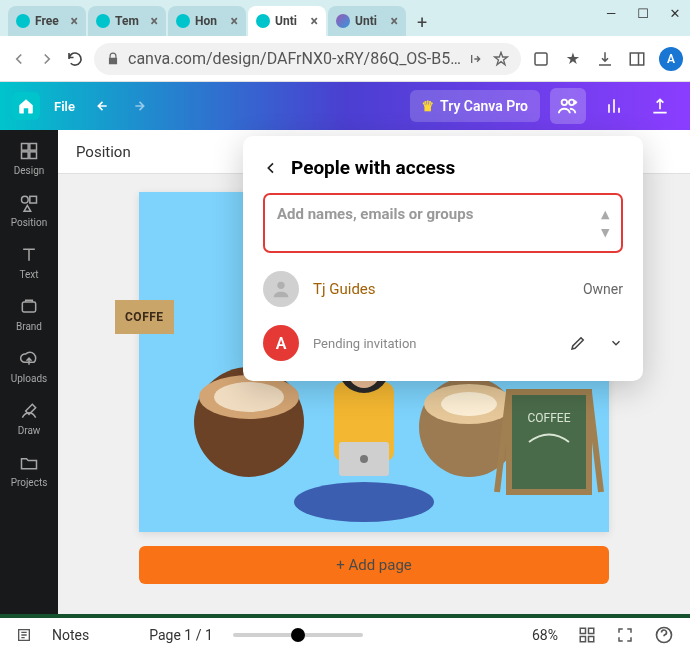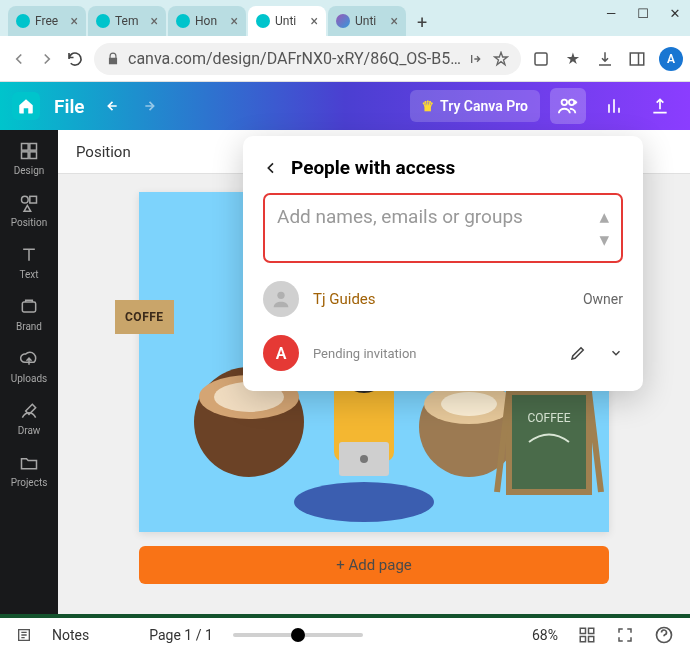--- a/index.html
+++ b/index.html
@@ -3,39 +3,39 @@
   <meta charset="utf-8">
   <style>
     * { margin: 0; padding: 0; box-sizing: border-box; font-family: -apple-system, BlinkMacSystemFont, "Segoe UI", Roboto, sans-serif; }
     body { width: 690px; height: 652px; overflow: hidden; background: #fff; position: relative; }
 
     .titlebar { height: 36px; background: #d7eef1; display: flex; align-items: flex-end; padding: 0 8px; position: relative; }
     .win-controls { position: absolute; right: 8px; top: 6px; display: flex; gap: 18px; }
     .win-btn { width: 14px; height: 14px; display: flex; align-items: center; justify-content: center; font-size: 13px; color: #333; }
 
     .tabs-row { display: flex; align-items: flex-end; height: 100%; gap: 2px; }
-    .tab { height: 30px; background: #b9dde2; border-radius: 8px 8px 0 0; display: flex; align-items: center; padding: 0 8px; font-size: 12px; color: #444; min-width: 78px; max-width: 82px; gap: 5px; }
+    .tab { height: 30px; background: #b9dde2; border-radius: 8px 8px 0 0; display: flex; align-items: center; padding: 0 8px; font-size: 12px; color: #444; min-width: 78px; max-width: 82px; gap: 5px; font-weight: bold; }
     .tab.active { background: #fff; }
     .tab-favicon { width: 14px; height: 14px; border-radius: 50%; background: #00c4cc; flex-shrink: 0; }
     .tab-favicon.purple { background: linear-gradient(135deg, #9b59b6, #3498db); }
     .tab-title { white-space: nowrap; overflow: hidden; flex: 1; }
     .tab-close { font-size: 14px; color: #666; }
     .new-tab { width: 28px; height: 28px; display: flex; align-items: center; justify-content: center; font-size: 18px; color: #444; }
 
     .addr-bar { height: 46px; background: #fff; display: flex; align-items: center; padding: 0 10px; gap: 10px; border-bottom: 1px solid #e0e0e0; }
     .nav-btn { width: 22px; height: 22px; display: flex; align-items: center; justify-content: center; color: #888; }
     .nav-btn.active { color: #444; }
     .url-field { flex: 1; height: 32px; background: #f1f1f1; border-radius: 16px; display: flex; align-items: center; padding: 0 12px; font-size: 16px; color: #555; gap: 8px; }
     .url-text { flex: 1; white-space: nowrap; overflow: hidden; }
     .addr-icons { display: flex; gap: 12px; align-items: center; }
     .addr-icon { width: 20px; height: 20px; display: flex; align-items: center; justify-content: center; color: #555; }
     .avatar-a { width: 24px; height: 24px; border-radius: 50%; background: #1976d2; color: #fff; font-size: 12px; display: flex; align-items: center; justify-content: center; font-weight: 600; }
     .header-bar { background: linear-gradient(90deg, #00c4cc, #4b3fd1, #8b3dff); height: 48px; display: flex; align-items: center; color: #fff; padding: 0 12px; gap: 14px; position: relative; }
     .home-btn { width: 28px; height: 28px; background: #00c4cc; border-radius: 6px; display: flex; align-items: center; justify-content: center; }
-    .file-menu { font-weight: 600; font-size: 19px; }
+    .file-menu { font-weight: 600; font-size: 13px; }
     .undo-redo { display: flex; gap: 12px; margin-left: 6px; }
     .header-right { margin-left: auto; display: flex; gap: 10px; align-items: center; }
     .try-pro { background: rgba(255,255,255,0.18); border-radius: 6px; padding: 8px 12px; font-size: 14px; font-weight: 600; display: flex; align-items: center; gap: 6px; }
     .crown { color: #fdd835; }
     .hdr-icon { width: 36px; height: 36px; display: flex; align-items: center; justify-content: center; border-radius: 6px; }
     .hdr-icon.active { background: rgba(255,255,255,0.22); }
 
     .main { display: flex; flex: 1; height: calc(100% - 48px); }
     .sidebar { width: 58px; background: #18191b; display: flex; flex-direction: column; align-items: center; padding-top: 10px; gap: 16px; }
     .side-item { display: flex; flex-direction: column; align-items: center; gap: 3px; color: #a6a6a6; font-size: 10px; }
@@ -53,21 +53,21 @@
 
     .footer { height: 38px; background: #fff; border-top: 4px solid #14532d; display: flex; align-items: center; padding: 0 16px; gap: 20px; font-size: 14px; color: #333; position: absolute; bottom: 0; left: 0; right: 0; z-index: 2;}
     .footer .sep { flex: 1; }
     .slider { width: 130px; height: 4px; background: #d0d0d0; border-radius: 2px; position: relative; }
     .slider-thumb { width: 14px; height: 14px; background: #000; border-radius: 50%; position: absolute; left: 50%; top: -5px; transform: translateX(-50%); }
 
     .popover { position: absolute; top: 136px; left: 243px; width: 400px; background: #fff; border-radius: 10px; box-shadow: 0 8px 32px rgba(0,0,0,0.2); padding: 20px; z-index: 100; }
     .pop-header { display: flex; align-items: center; gap: 12px; margin-bottom: 14px; }
     .pop-back { font-size: 20px; color: #333; }
     .pop-title { font-size: 19px; font-weight: 700; }
-    .pop-input { border: 2.5px solid #e53935; border-radius: 7px; padding: 10px 12px; font-size: 19px; color: #999; display: flex; }
+    .pop-input { border: 2.5px solid #e53935; border-radius: 7px; padding: 10px 12px; font-size: 15px; color: #999; display: flex; font-weight: bold; }
     .pop-input-text { flex: 1; }
     .person-row { display: flex; align-items: center; gap: 14px; margin-top: 18px; }
     .person-av { width: 36px; height: 36px; border-radius: 50%; background: #d0d0d0; display: flex; align-items: center; justify-content: center; color: #fff; font-weight: 600; }
     .person-av.red { background: #e53935; }
     .person-name { font-size: 15px; color: #a16207; flex: 1; }
     .person-sub { font-size: 13px; color: #888; }
     .role { color: #666; font-size: 14px; }
 
     svg { display: block; }
   </style>

